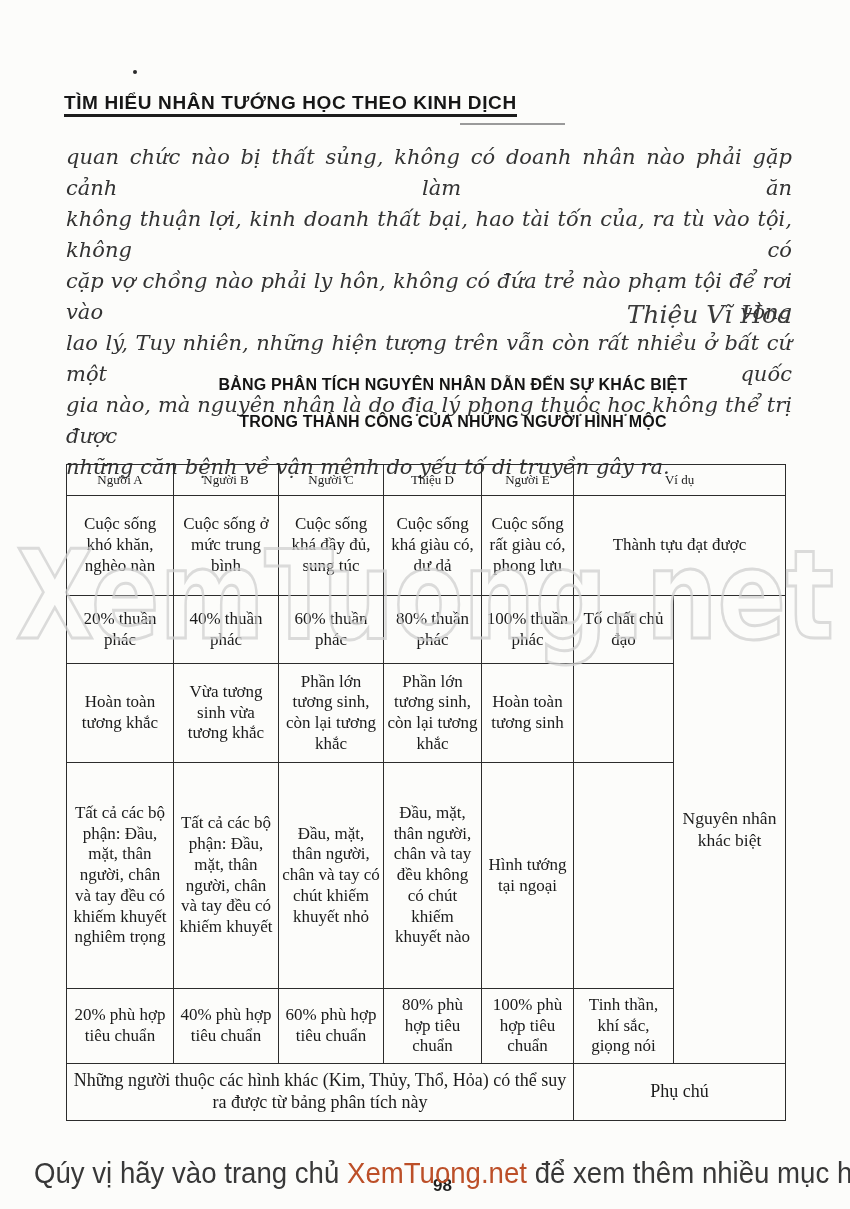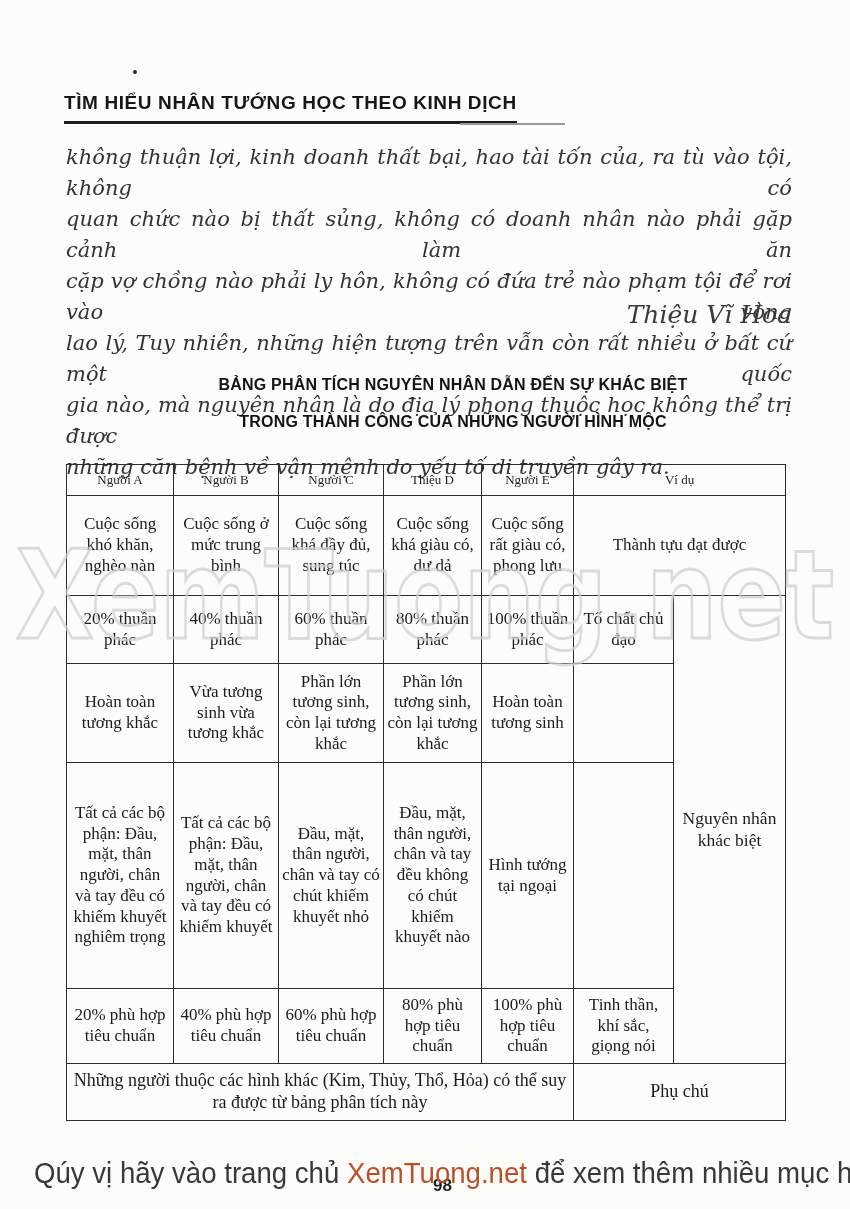--- a/index.html
+++ b/index.html
@@ -11,21 +11,20 @@
     color:#1d1d1d;
     overflow:hidden;
   }
 
   
   .book-header {
     position:absolute; left:64px; top:92px;
     font-family:"Liberation Sans", sans-serif;
     font-weight:bold; font-size:19px; letter-spacing:0.6px;
     color:#171717;
-    padding-bottom:7px;
     border-bottom:3px solid #1c1c1c;
   }
   .header-tail {
     position:absolute; left:460px; top:123px;
     width:105px; height:2px; background:#9a9a9a;
   }
   .ink-speck {
     position:absolute; left:133px; top:70px;
     width:4px; height:4px; background:#2a2a2a; border-radius:50%;
   }
@@ -116,22 +115,22 @@
 </style>
 </head>
 <body>
 
 <span class="ink-speck"></span>
 
 <div class="book-header">TÌM HIỂU NHÂN TƯỚNG HỌC THEO KINH DỊCH</div>
 <div class="header-tail"></div>
 
 <div class="intro">
+  <div class="para-line">quan chức nào bị thất sủng, không có doanh nhân nào phải gặp cảnh làm ăn</div>
   <div class="para-line">không thuận lợi, kinh doanh thất bại, hao tài tốn của, ra tù vào tội, không có</div>
-  <div class="para-line">quan chức nào bị thất sủng, không có doanh nhân nào phải gặp cảnh làm ăn</div>
   <div class="para-line">cặp vợ chồng nào phải ly hôn, không có đứa trẻ nào phạm tội để rơi vào vòng</div>
   <div class="para-line">lao lý, Tuy nhiên, những hiện tượng trên vẫn còn rất nhiều ở bất cứ một quốc</div>
   <div class="para-line">gia nào, mà nguyên nhân là do địa lý phong thuộc học không thể trị được</div>
   <div class="para-line last">những căn bệnh về vận mệnh do yếu tố di truyền gây ra.</div>
 </div>
 
 <div class="signature">Thiệu Vĩ Hoa</div>
 
 <div class="table-title">
   <div>BẢNG PHÂN TÍCH NGUYÊN NHÂN DẪN ĐẾN SỰ KHÁC BIỆT</div>

